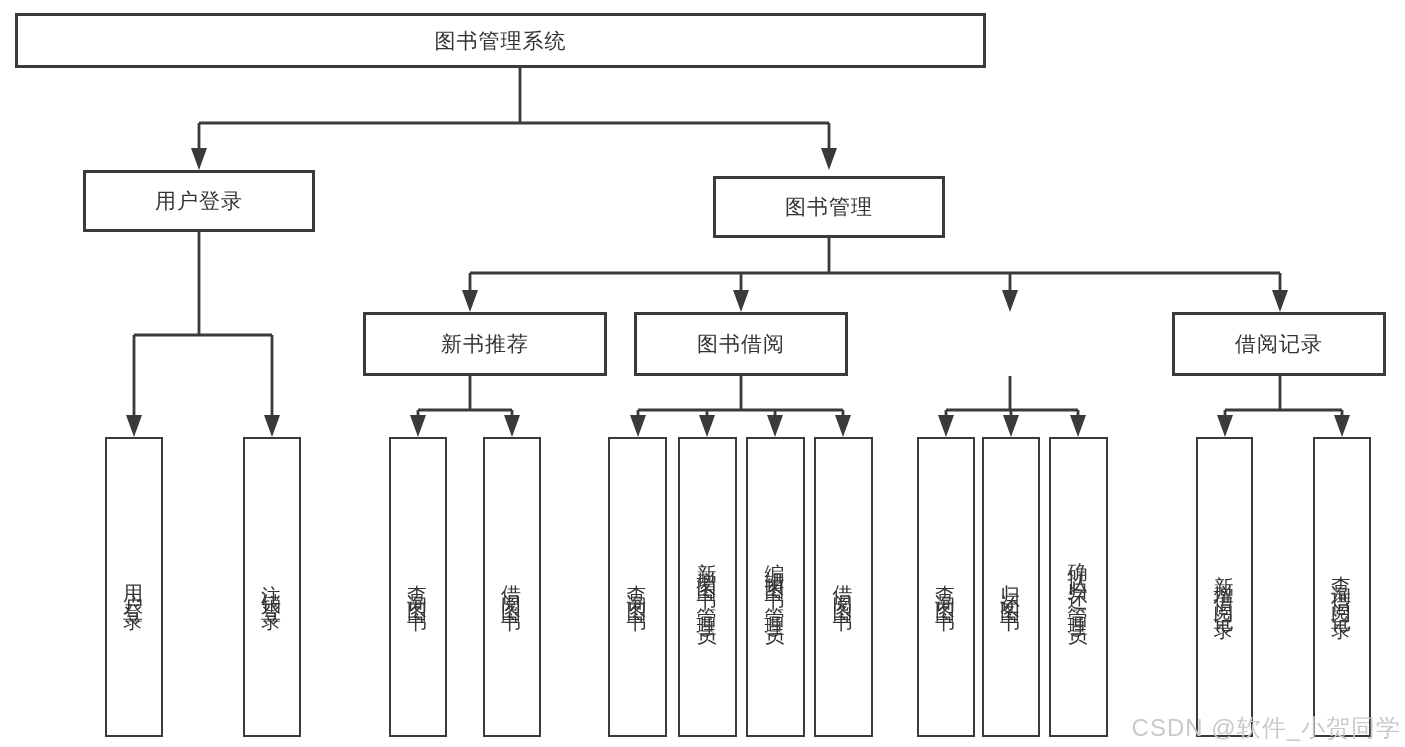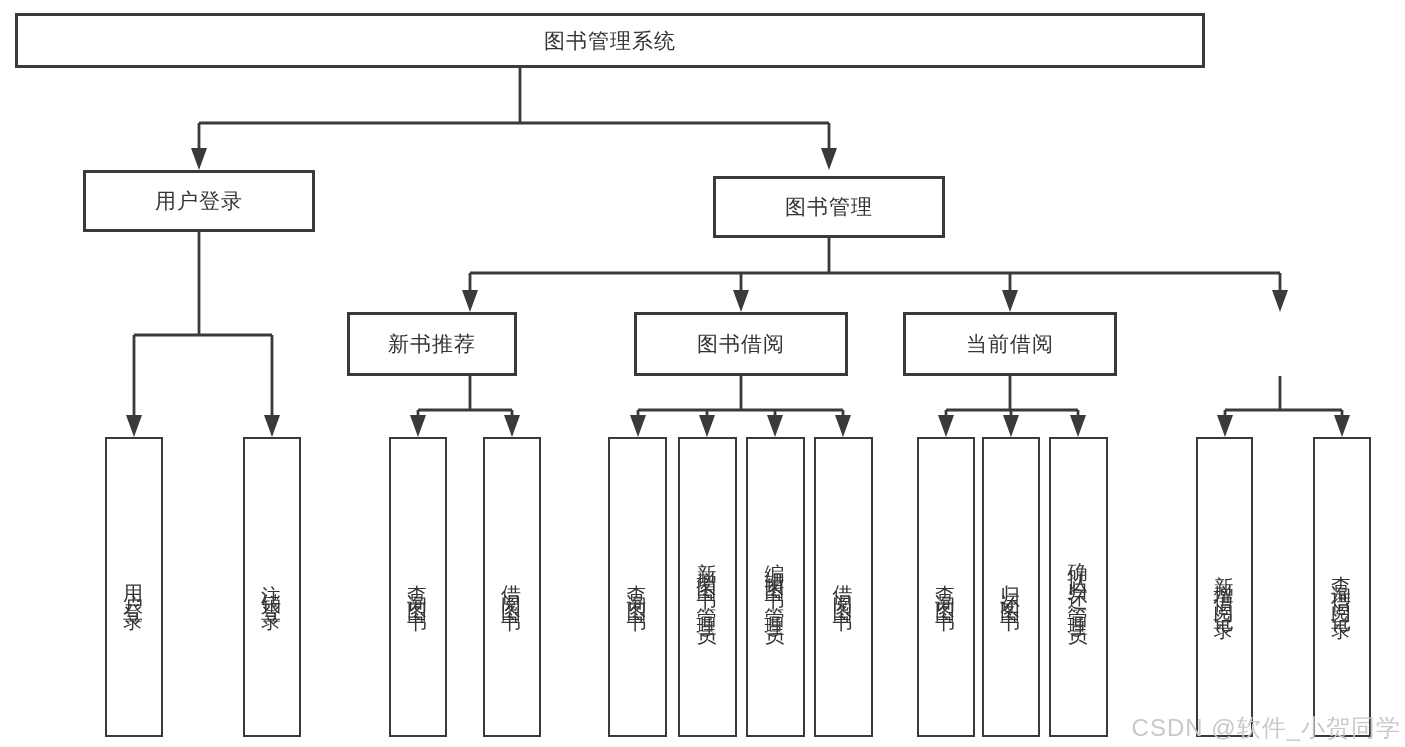--- a/index.html
+++ b/index.html
@@ -91,39 +91,39 @@
       <polygon points="1003,415 1019,415 1011,437"></polygon>
       <polygon points="1070,415 1086,415 1078,437"></polygon>
     </g>
     <g>
       <path d="M1280 376 V410 M1225 410 H1342 M1225 410 V418 M1342 410 V418"></path>
       <polygon points="1217,415 1233,415 1225,437"></polygon>
       <polygon points="1334,415 1350,415 1342,437"></polygon>
     </g>
   </svg>
 
-  <div class="box box-h" style="left:15px;top:13px;width:1190px;height:55px">
+  <div class="box box-h" style="left:15px;top:13px;width:971px;height:55px">
     <span class="lbl">图书管理系统</span>
   </div>
 
   <div class="box box-h" style="left:83px;top:170px;width:232px;height:62px">
     <span class="lbl">用户登录</span>
   </div>
   <div class="box box-h" style="left:713px;top:176px;width:232px;height:62px">
     <span class="lbl">图书管理</span>
   </div>
 
-  <div class="box box-h" style="left:347px;top:312px;width:170px;height:64px">
+  <div class="box box-h" style="left:363px;top:312px;width:244px;height:64px">
     <span class="lbl">新书推荐</span>
   </div>
   <div class="box box-h" style="left:634px;top:312px;width:214px;height:64px">
     <span class="lbl">图书借阅</span>
   </div>
-  <div class="box box-h" style="left:903px;top:312px;width:214px;height:64px">
-    <span class="lbl">当前借阅</span>
+  <div class="box box-h" style="left:1172px;top:312px;width:214px;height:64px">
+    <span class="lbl">借阅记录</span>
   </div>
 
   <div class="box box-v" style="left:105px;top:437px;width:58px;height:300px">
     <span class="lbl">用户登录</span>
   </div>
   <div class="box box-v" style="left:243px;top:437px;width:58px;height:300px">
     <span class="lbl">注销登录</span>
   </div>
 
   <div class="box box-v" style="left:389px;top:437px;width:58px;height:300px">

